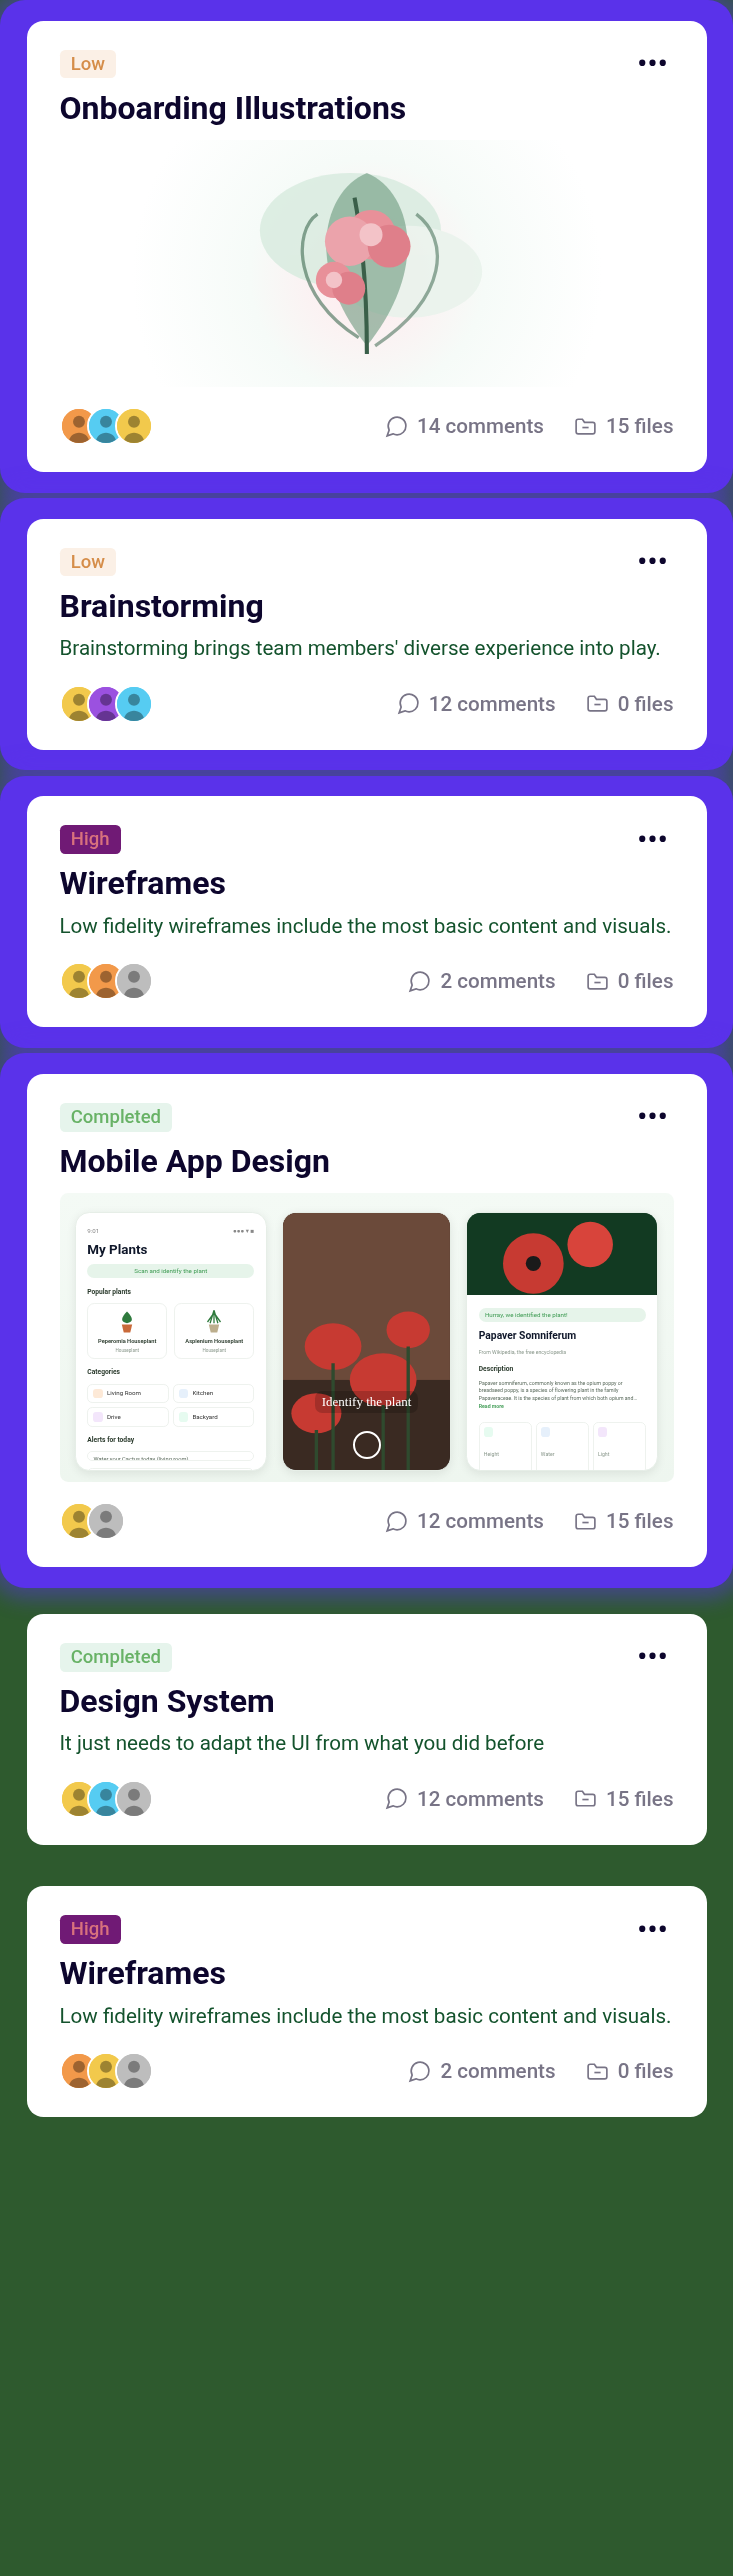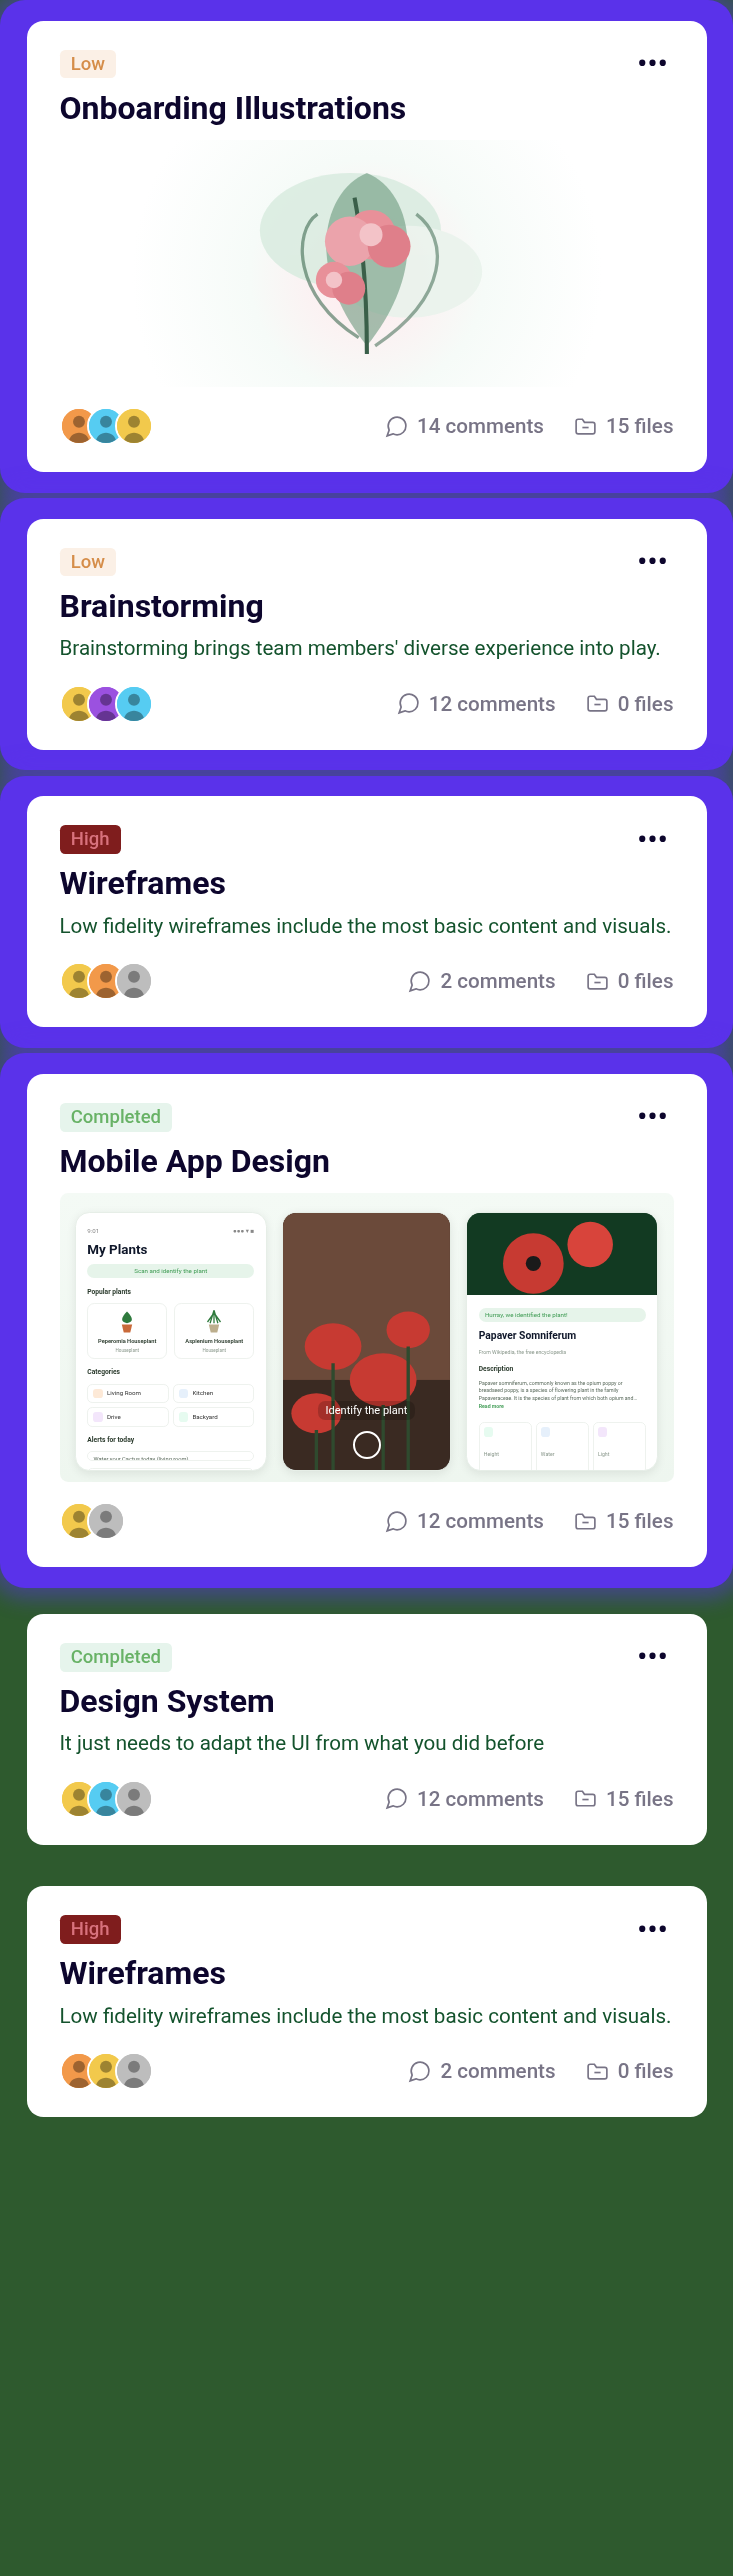--- a/index.html
+++ b/index.html
@@ -39,21 +39,21 @@
   }
   .badge {
     display: inline-block;
     font-size: 18.5px;
     font-weight: 500;
     padding: 5.2px 11.3px;
     border-radius: 5.2px;
     line-height: 1;
   }
   .badge.low { background: #FBF0E6; color: #D58D49; }
-  .badge.high { background: #7f1d1d; color: #D8727D; }
+  .badge.high { background: #701a75; color: #D8727D; }
   .badge.completed { background: #E6F4EC; color: #68B266; }
   .more {
     font-size: 25px;
     font-weight: 900;
     letter-spacing: 1px;
     color: #0D062D;
     cursor: pointer;
     line-height: 0.3;
     padding: 5.2px;
   }
@@ -117,21 +117,21 @@
   .plantcard .pot { width:26px; height:26px; }
   .plantcard .lbl { font-size:5.7px; color:#2a3a2c; text-align:center; font-weight:600; line-height:1.2;}
   .plantcard .sub { font-size:4.6px; color:#8a988c; }
   .catgrid { display:grid; grid-template-columns:1fr 1fr; gap:4.1px; }
   .catitem { border:0.5px solid #eef2ee; border-radius:5.2px; padding:4.1px 5.2px; font-size:6.2px; display:flex; gap:4.1px; align-items:center;}
   .catitem .dot { width:9.3px; height:9.3px; border-radius:3.1px; }
   .sect { font-size:6.7px; font-weight:700; color:#2a3a2c; margin-top:2.1px;}
   .alertline { font-size:5.7px; color:#5b6b5d; border:0.5px solid #eef2ee; border-radius:5.2px; padding:4.1px 5.2px; white-space:nowrap; overflow:hidden; text-overflow:ellipsis;}
   .phone.photo { padding:0; background:linear-gradient(180deg,#7a4a3d,#2a2220); align-items:center; justify-content:flex-end; }
   .phone.photo .flowers { position:absolute; inset:0; }
-  .phone.photo .cap { color:#fff; font-size:11px; z-index:2; margin-bottom:4px; background:rgba(0,0,0,.18); padding:3.1px 7.2px; border-radius:7.2px;}
+  .phone.photo .cap { color:#fff; font-size:13px; z-index:2; margin-bottom:11px; background:rgba(0,0,0,.18); padding:3.1px 7.2px; border-radius:7.2px;font-family:Liberation Serif, serif;}
   .phone.photo .shutter { width:28px; height:28px; border-radius:50%; border:2.1px solid #fff; z-index:2; margin-bottom:11.3px;}
   .phone.detail .hero { height:82px; margin:-13.4px -11.3px 5.2px -11.3px; background:linear-gradient(180deg,#1c4a2e,#0e2516); position:relative; }
   .phone.detail h4 { font-size:10.3px; }
   .phone.detail .meta { font-size:5.2px; color:#8a988c; }
   .phone.detail .body { font-size:5.2px; color:#5b6b5d; line-height:1.5; }
   .phone.detail .more-link { color:#3e9b53; font-weight:600; }
   .phone.detail .statgrid { display:grid; grid-template-columns:repeat(3,1fr); gap:4.1px; margin-top:4.1px;}
   .phone.detail .stat { border:0.5px solid #eef2ee; border-radius:5.2px; padding:4.1px; font-size:5.2px; display:flex; flex-direction:column; gap:14px; align-items:flex-start;}
   .phone.detail .stat .ico { width:9.3px; height:9.3px; border-radius:3.1px; }
   .phone.detail .stat .k { color:#8a988c; }

